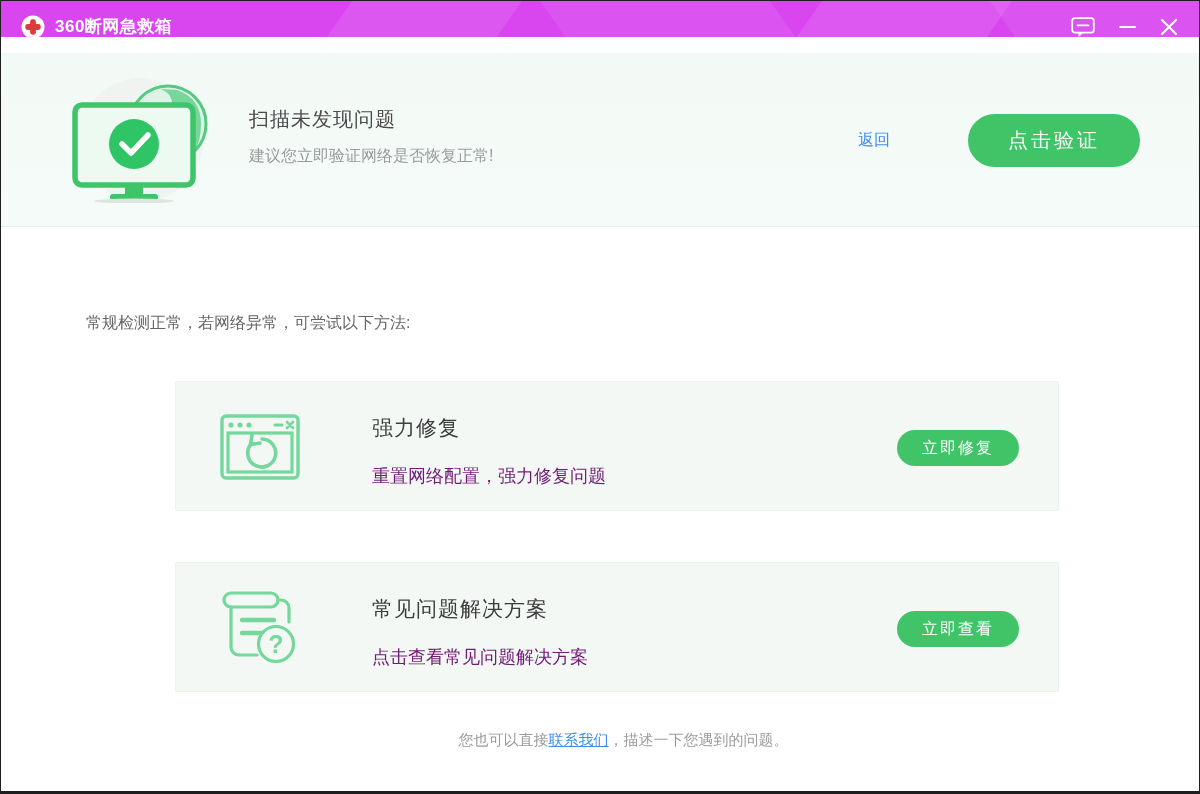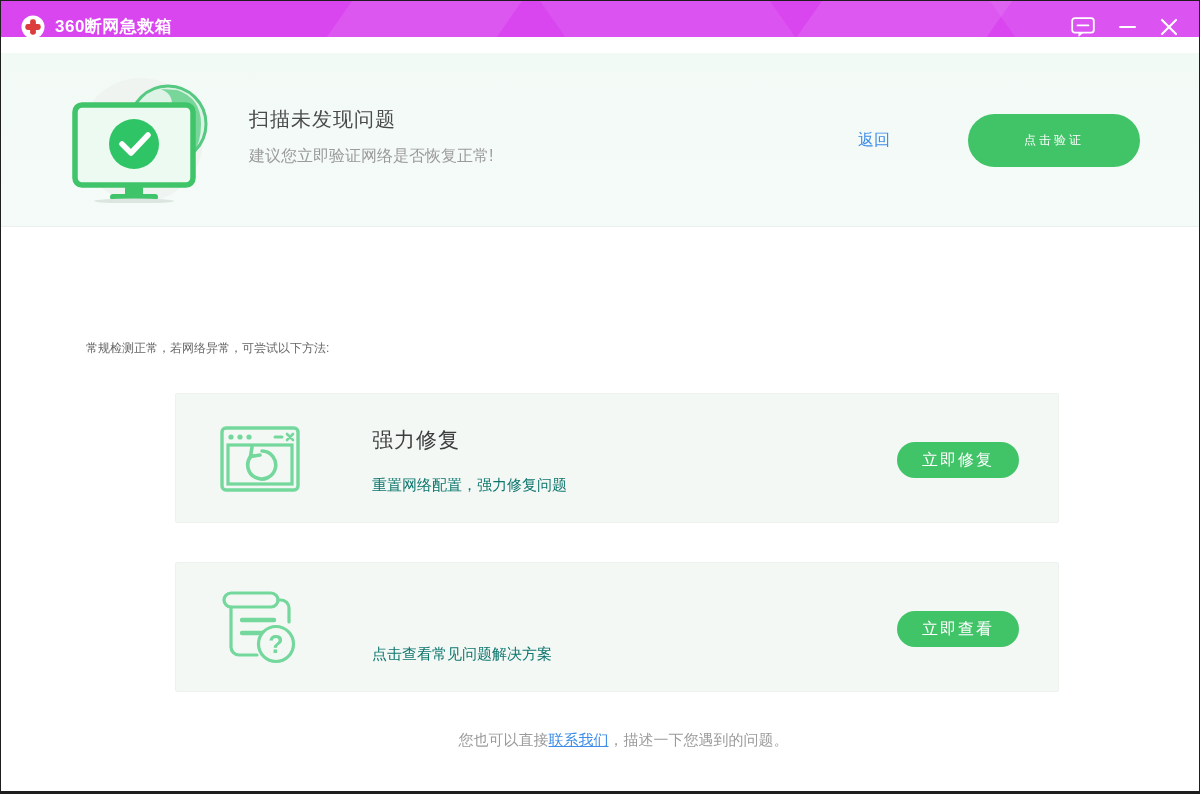--- a/index.html
+++ b/index.html
@@ -42,36 +42,36 @@
   .illustration { position:absolute; left:64px; top:24px; }
   .header-title { position:absolute; left:248px; top:53px; font-size:20px; color:#4b4b4b; letter-spacing:1px; }
   .header-subtitle { position:absolute; left:248px; top:93px; font-size:16px; color:#9b9b9b; }
   .back-link {
     position:absolute; left:857px; top:77px; font-size:16px; color:#3e8de8;
     text-decoration:none; cursor:pointer;
   }
   .verify-button {
     position:absolute; left:967px; top:61px; width:172px; height:53px;
     border:none; border-radius:27px; background:#41c368; color:#fff;
-    font-size:12px; letter-spacing:3px; cursor:pointer;
+    font-size:20px; letter-spacing:3px; cursor:pointer;
     font-family:inherit;
   }
 
   
-  .section-hint { position:absolute; left:85px; top:312px; font-size:12px; color:#666;margin-top:27px; }
+  .section-hint { position:absolute; left:85px; top:312px; font-size:16px; color:#666; }
 
   .card {
     position:absolute; left:174px; width:884px; height:130px;
     background:#f3f8f5; border:1px solid #edf2ee; border-radius:2px;
   }
-  .card.one { top:392px;padding-left:28px; }
+  .card.one { top:380px;padding-left:28px; }
   .card.two { top:561px; }
   .card-icon { position:absolute; left:40px; top:20px; }
   .card-title { position:absolute; left:196px; top:32px; font-size:21px; color:#3d3d3d; font-weight:400; letter-spacing:1px; }
-  .card-desc { position:absolute; left:196px; top:82px; font-size:15px; color:#0f766e; }
+  .card-desc { position:absolute; left:196px; top:82px; font-size:18px; color:#701a75; }
   .card-button {
     position:absolute; left:721px; top:48px; width:122px; height:36px;
     border:none; border-radius:18px; background:#41c368; color:#fff;
     font-size:16px; letter-spacing:2px; cursor:pointer; font-family:inherit;
   }
 
   .footer {
     position:absolute; left:0; top:730px; width:100%;
     text-align:center; font-size:15px; color:#9b9b9b;padding-left:47px;
   }
@@ -165,20 +165,21 @@
   <div class="card two">
     <svg class="card-icon" width="88" height="88" viewBox="0 0 88 88">
       <rect x="8" y="10" width="54" height="14" rx="7" fill="none" stroke="#74d79c" stroke-width="3.2"></rect>
       <path d="M62 17 h3 a8 8 0 0 1 8 8 v14" fill="none" stroke="#74d79c" stroke-width="3.2" stroke-linecap="round"></path>
       <path d="M15 24 v40 a8 8 0 0 0 8 8 h18" fill="none" stroke="#74d79c" stroke-width="3.2" stroke-linecap="round"></path>
       <line x1="26" y1="37" x2="58" y2="37" stroke="#74d79c" stroke-width="4.4" stroke-linecap="round"></line>
       <line x1="26" y1="50" x2="48" y2="50" stroke="#74d79c" stroke-width="4.4" stroke-linecap="round"></line>
       <circle cx="60" cy="61" r="17.5" fill="#f3f8f5" stroke="#74d79c" stroke-width="3.2"></circle>
       <text x="60" y="70" text-anchor="middle" font-size="25" font-weight="bold" fill="#74d79c">?</text>
     </svg>
+    <div class="card-title">常见问题解决方案</div>
     <div class="card-desc">点击查看常见问题解决方案</div>
     <button class="card-button">立即查看</button>
   </div>
 
   <div class="footer">
     <span>您也可以直接</span><a>联系我们</a><span>，描述一下您遇到的问题。</span>
   </div>
 
 </div>
 

